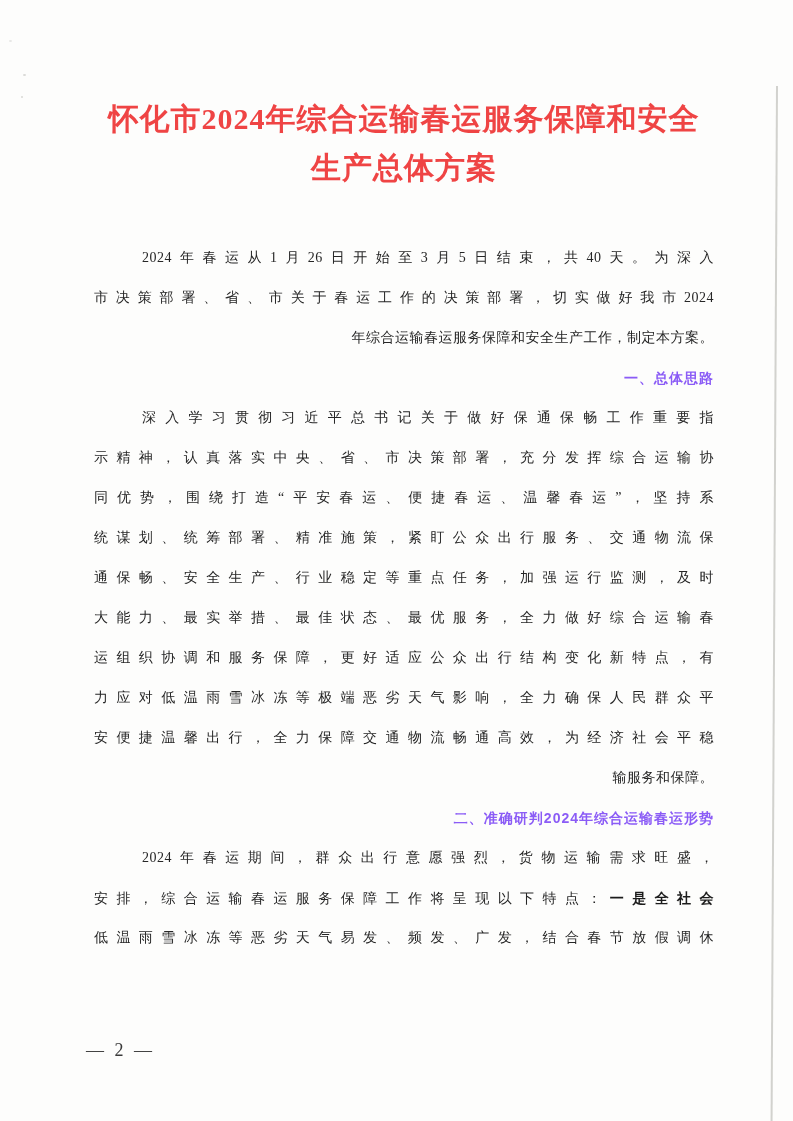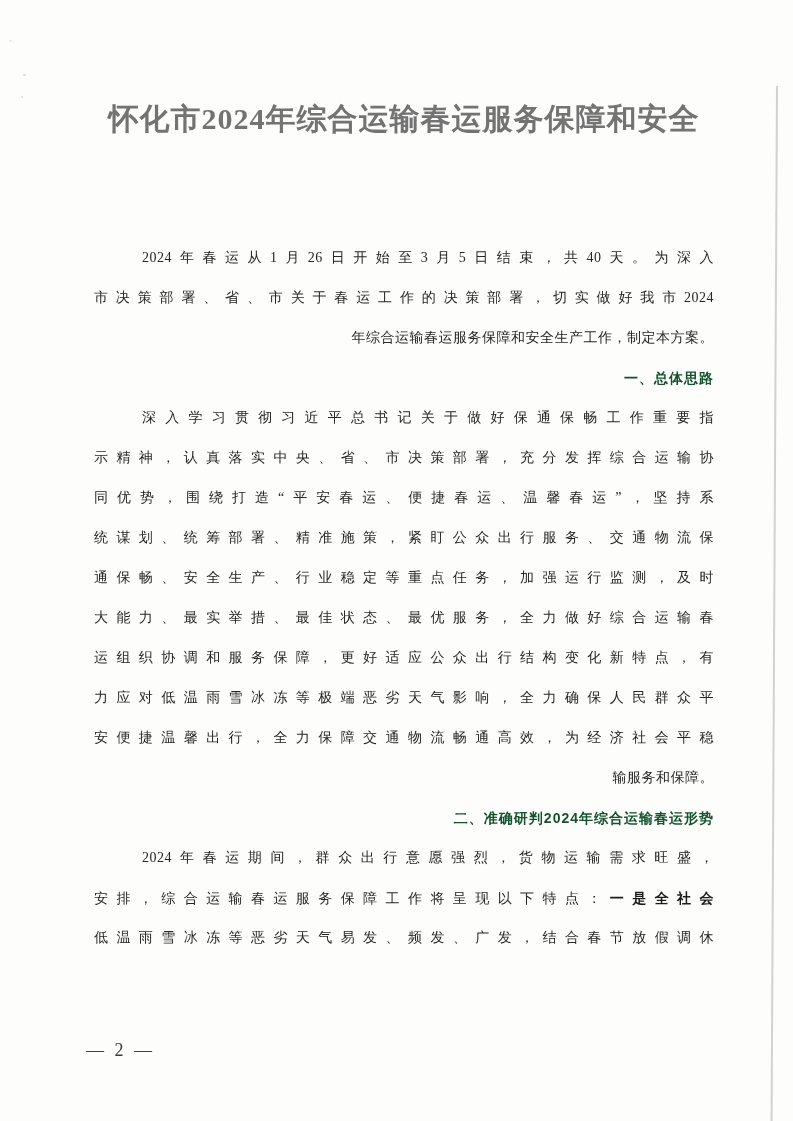--- a/index.html
+++ b/index.html
@@ -32,21 +32,21 @@
   .title {
     position: absolute;
     left: 94px;
     top: 94px;
     width: 620px;
     text-align: center;
     font-weight: 700;
     font-size: 30px;
     line-height: 49px;
     letter-spacing: 1px;
-    color: #737373;
+    color: #ef4444;
   }
 
   .content {
     position: absolute;
     left: 94px;
     top: 238px;
     width: 620px;
     font-size: 14px;
     letter-spacing: 0.5px;
     color: #262626;
@@ -61,21 +61,21 @@
     text-align: justify;
     text-align-last: justify;
     text-justify: inter-character;
   }
   .line.indent { text-indent: 48px; }
   .line.heading {
     font-family: "Liberation Sans", "DejaVu Sans", sans-serif;
     font-weight: 700;
     text-indent: 48px;
     letter-spacing: 1px;
-    color: #14532d;
+    color: #8b5cf6;
   }
   .line b {
     font-family: "Liberation Sans", "DejaVu Sans", sans-serif;
     font-weight: 700;
     color: #1c1c1c;
   }
 
   .footer {
     position: absolute;
     left: 86px;
@@ -91,20 +91,21 @@
 
 <div class="page">
 
   <div class="scan-line"></div>
   <div class="speck s1"></div>
   <div class="speck s2"></div>
   <div class="speck s3"></div>
 
   <div class="title">
     <div>怀化市2024年综合运输春运服务保障和安全</div>
+    <div>生产总体方案</div>
   </div>
 
   <div class="content" id="content">
       <div class="line indent justify">2024年春运从1月26日开始至3月5日结束，共40天。为深入</div>
       <div class="line justify">市决策部署、省、市关于春运工作的决策部署，切实做好我市2024</div>
       <div class="line">年综合运输春运服务保障和安全生产工作，制定本方案。</div>
       <div class="line heading">一、总体思路</div>
       <div class="line indent justify">深入学习贯彻习近平总书记关于做好保通保畅工作重要指</div>
       <div class="line justify">示精神，认真落实中央、省、市决策部署，充分发挥综合运输协</div>
       <div class="line justify">同优势，围绕打造“平安春运、便捷春运、温馨春运”，坚持系</div>

